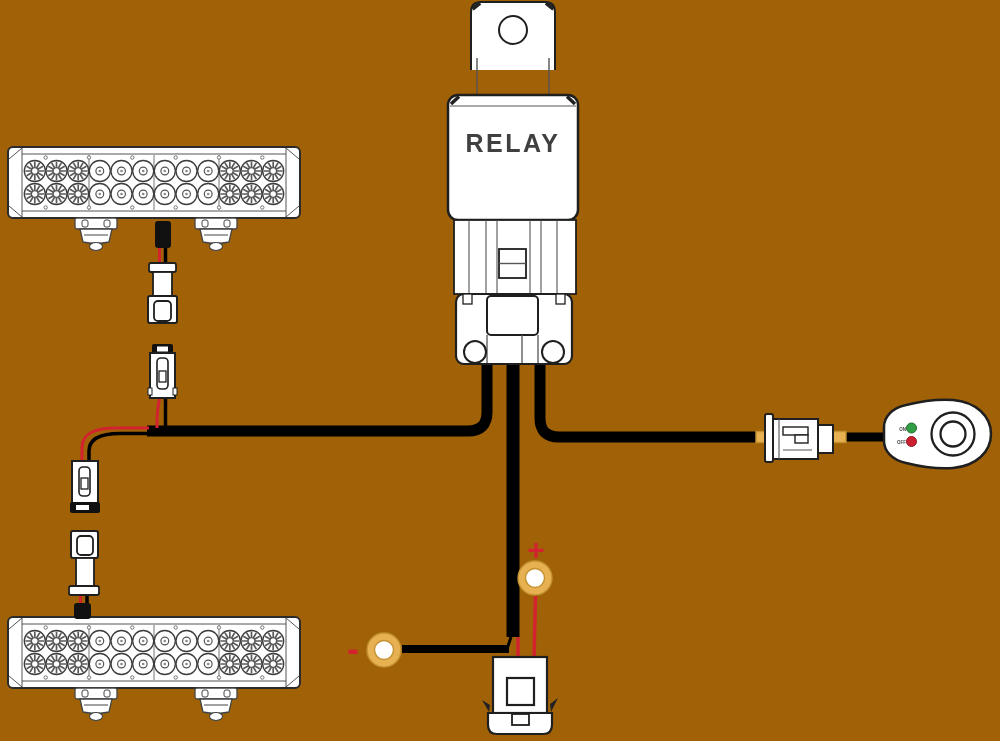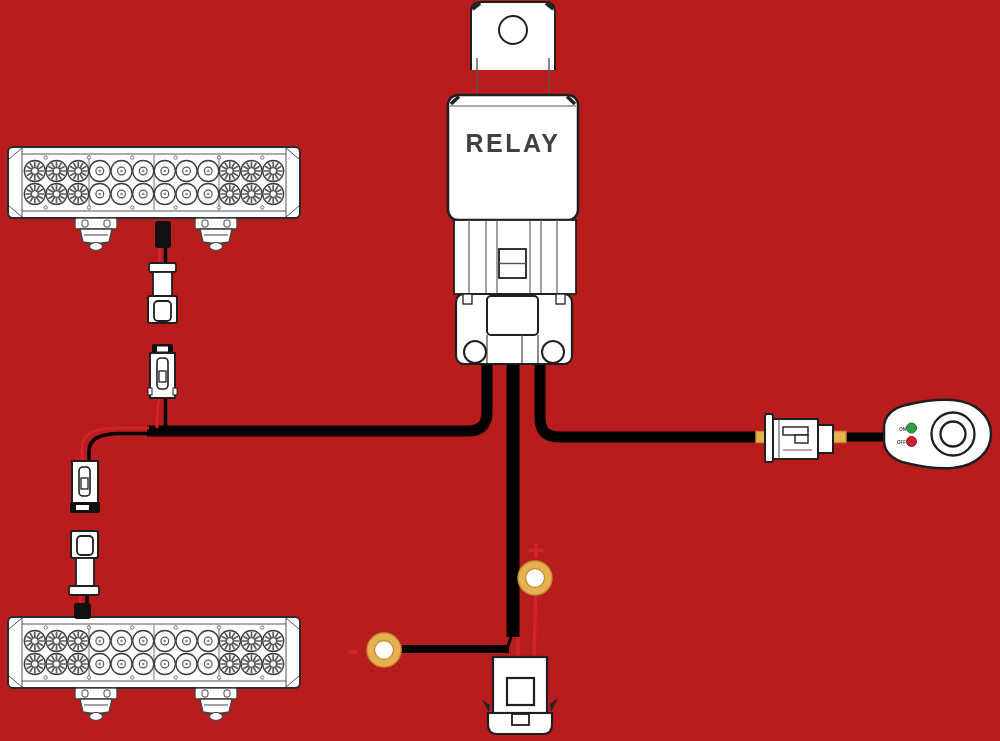--- a/index.html
+++ b/index.html
@@ -1,16 +1,16 @@
 <!DOCTYPE html>
 <html style="--wire-black: #000000; --wire-red: #d2232e; --terminal-gold: #e7b050; --terminal-gold-edge: #c3912f; --led-on-green: #2f9e44; --led-off-red: #cc2030; --outline: #1f1f1f; --relay-text: #404040;"><head>
 <meta charset="utf-8">
 <style>
   html,body{margin:0;padding:0;background:#fff;}
-  .stage{width:1000px;height:741px;background:#b91c1c;overflow:hidden;position:relative;text-align:center;}
+  .stage{width:1000px;height:741px;background:#a16207;overflow:hidden;position:relative;text-align:center;}
   svg{display:block;font-family:"Liberation Sans",sans-serif;}
   .oln{fill:#fff;stroke:var(--outline);}
   .thin{fill:none;stroke:#555;}
   .wire{fill:none;stroke:var(--wire-black);}
   .rw{fill:none;stroke:var(--wire-red);}
   .gold{fill:var(--terminal-gold);stroke:var(--terminal-gold-edge);stroke-width:1.4;}
   .blk{fill:#111;stroke:none;}
   .caption{fill:var(--relay-text);font-weight:bold;}
 </style>
 </head>

